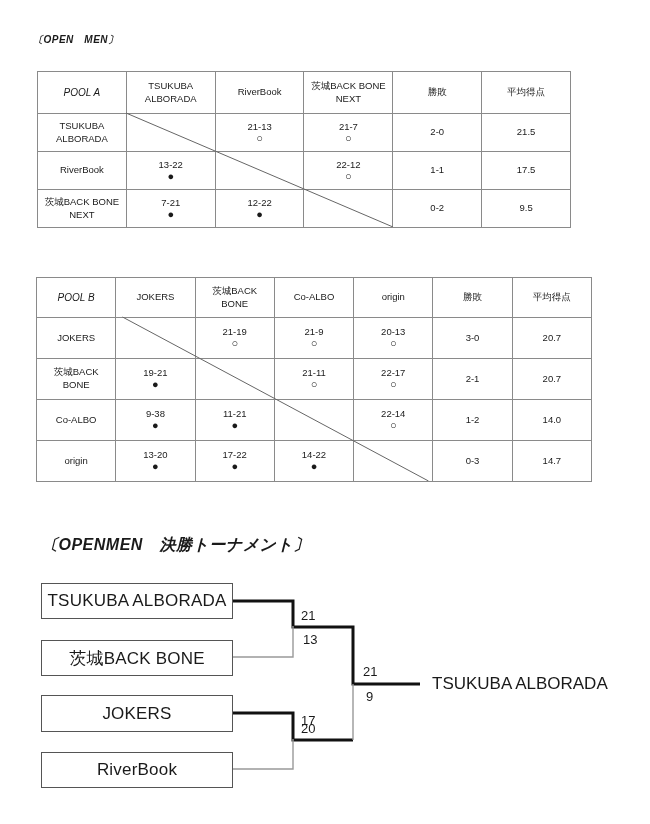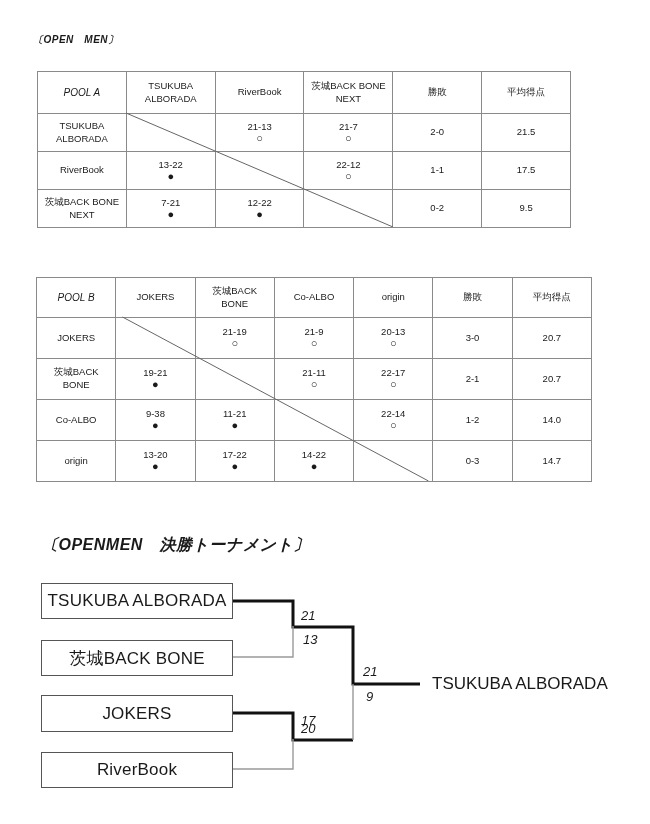--- a/index.html
+++ b/index.html
@@ -44,21 +44,21 @@
   .team-box {
     position:absolute; left:41px; width:192px; height:36px;
     border:1px solid #555; background:#fff; z-index:2;
     display:flex; align-items:center; justify-content:center;
     font-size:17px; letter-spacing:0.2px;
   }
   #seed-box-1 { top:583px; }
   #seed-box-2 { top:640px; }
   #seed-box-3 { top:695px; height:37px; }
   #seed-box-4 { top:752px; }
-  .bracket-score { position:absolute; font-size:13px; z-index:2; color:#1a1a1a;font-style:italic; }
+  .bracket-score { position:absolute; font-size:13px; z-index:2; color:#1a1a1a; }
   #score-s1-top    { left:301px; top:608px; }
   #score-s1-bottom { left:303px; top:632px; }
   #score-f-top     { left:363px; top:664px; }
   #score-f-bottom  { left:366px; top:689px; }
   #score-s2-top    { left:301px; top:721px; }
   #score-s2-bottom { left:301px; top:713px; }
   #champion-label  { position:absolute; left:432px; top:674px; font-size:17px; z-index:2; }
 </style>
 </head>
 <body>

